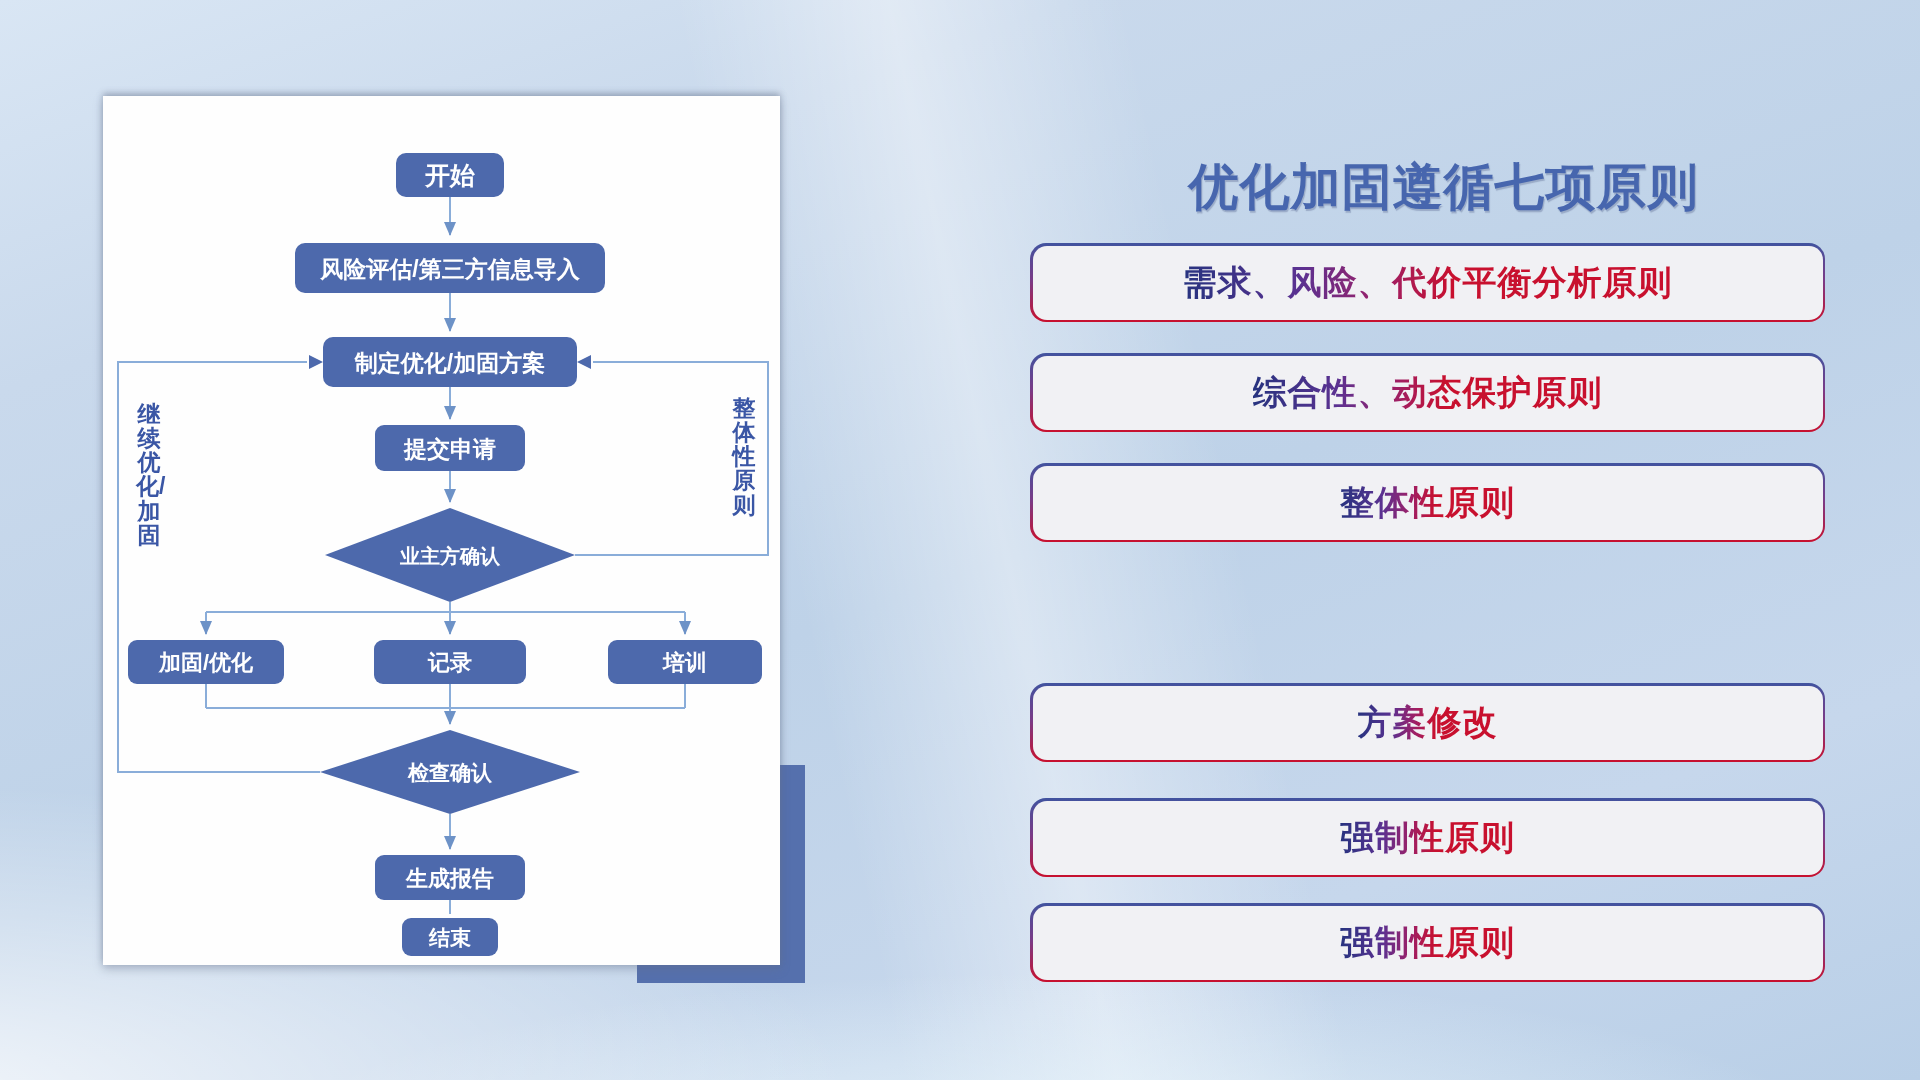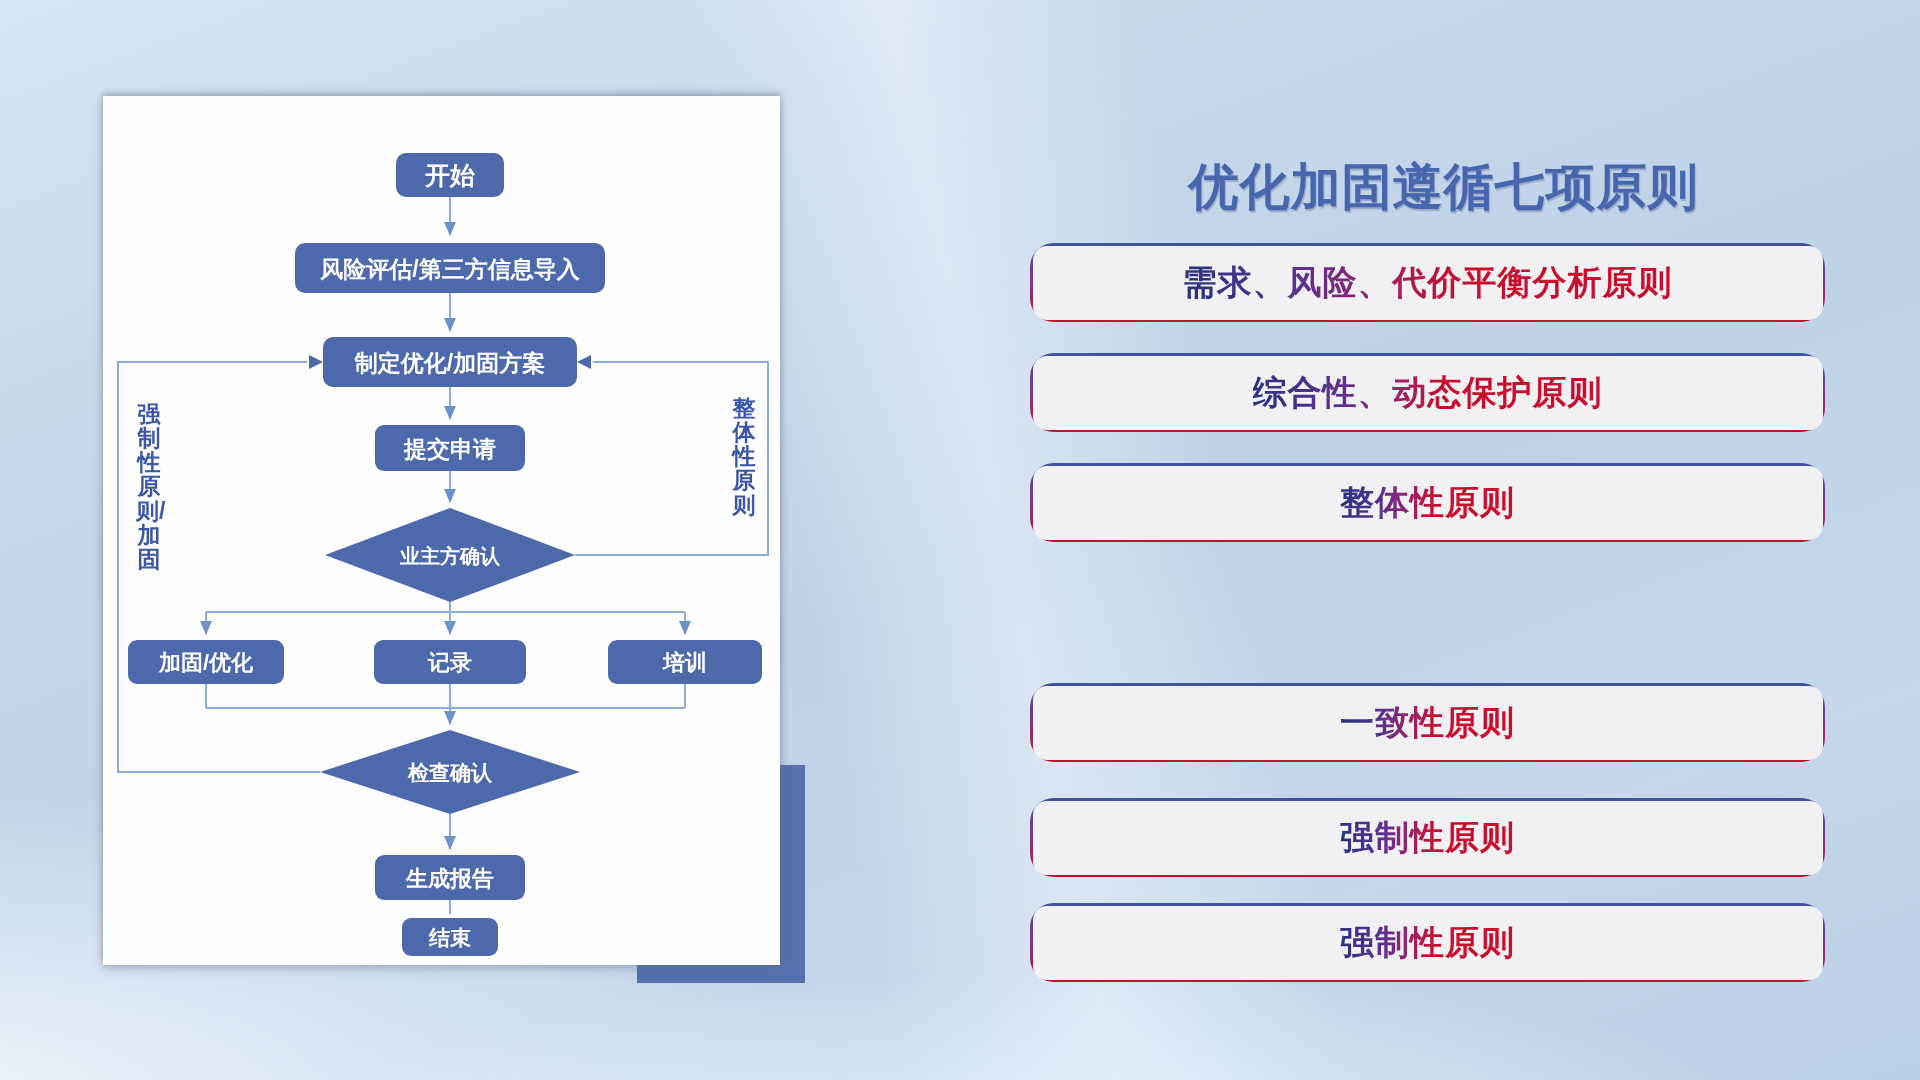--- a/index.html
+++ b/index.html
@@ -34,21 +34,21 @@
   .node-text{fill:#ffffff;font-weight:bold;text-anchor:middle;}
   
   .panel{position:absolute;left:1030px;top:0;width:795px;height:1080px;z-index:2;}
   .panel-title{
     position:absolute;left:16px;top:110px;width:100%;text-align:center;
     font-size:50px;font-weight:bold;color:var(--title,#4766ae);
     text-shadow:1px 2px 1px rgba(58,72,120,.30);
     letter-spacing:1px;white-space:nowrap;margin-top:44px;
   }
   .p-box{
-    position:absolute;left:0;width:795px;height:79px;border-radius:24px;
+    position:absolute;left:0;width:795px;height:79px;border-radius:16px;
     background:linear-gradient(180deg,var(--border_top,#41539f) 0%,#7b3a86 48%,var(--border_bottom,#c8102e) 100%);
     padding:0;box-sizing:border-box;
   }
   .p-inner{
     position:absolute;left:2.5px;top:2.5px;right:2.5px;bottom:2.5px;border-radius:14px;
     background:#f1f1f4;display:flex;align-items:center;justify-content:center;
   }
   .p-label{
     display:inline-block;font-size:34px;font-weight:600;letter-spacing:1px;
     color:#b01033;white-space:nowrap;
@@ -130,21 +130,21 @@
         <text x="347" y="684" font-size="21" class="node-text">检查确认</text>
 
         <rect x="272" y="759" width="150" height="45" rx="9" fill="#4d69ac"></rect>
         <text x="347" y="790" font-size="22" class="node-text">生成报告</text>
 
         <rect x="299" y="822" width="96" height="38" rx="9" fill="#4d69ac"></rect>
         <text x="347" y="849" font-size="21" class="node-text">结束</text>
       </g>
     </svg>
 
-    <div class="vlabel left">强制性原则/加固</div>
+    <div class="vlabel left">继续优化/加固</div>
     <div class="vlabel right">整体性原则</div>
   </div>
 
   <div class="panel">
     <div class="panel-title">优化加固遵循七项原则</div>
 
     <div class="p-box pos-0">
       <div class="p-inner">
           <span class="p-label">需求、风险、代价平衡分析原则</span>
         </div>
@@ -154,21 +154,21 @@
           <span class="p-label">综合性、动态保护原则</span>
         </div>
     </div>
     <div class="p-box pos-2">
       <div class="p-inner">
           <span class="p-label">整体性原则</span>
         </div>
     </div>
     <div class="p-box pos-4">
       <div class="p-inner">
-          <span class="p-label">一致性原则</span>
+          <span class="p-label">方案修改</span>
         </div>
     </div>
     <div class="p-box pos-5">
       <div class="p-inner">
           <span class="p-label">强制性原则</span>
         </div>
     </div>
     <div class="p-box pos-6">
       <div class="p-inner">
           <span class="p-label">强制性原则</span>

